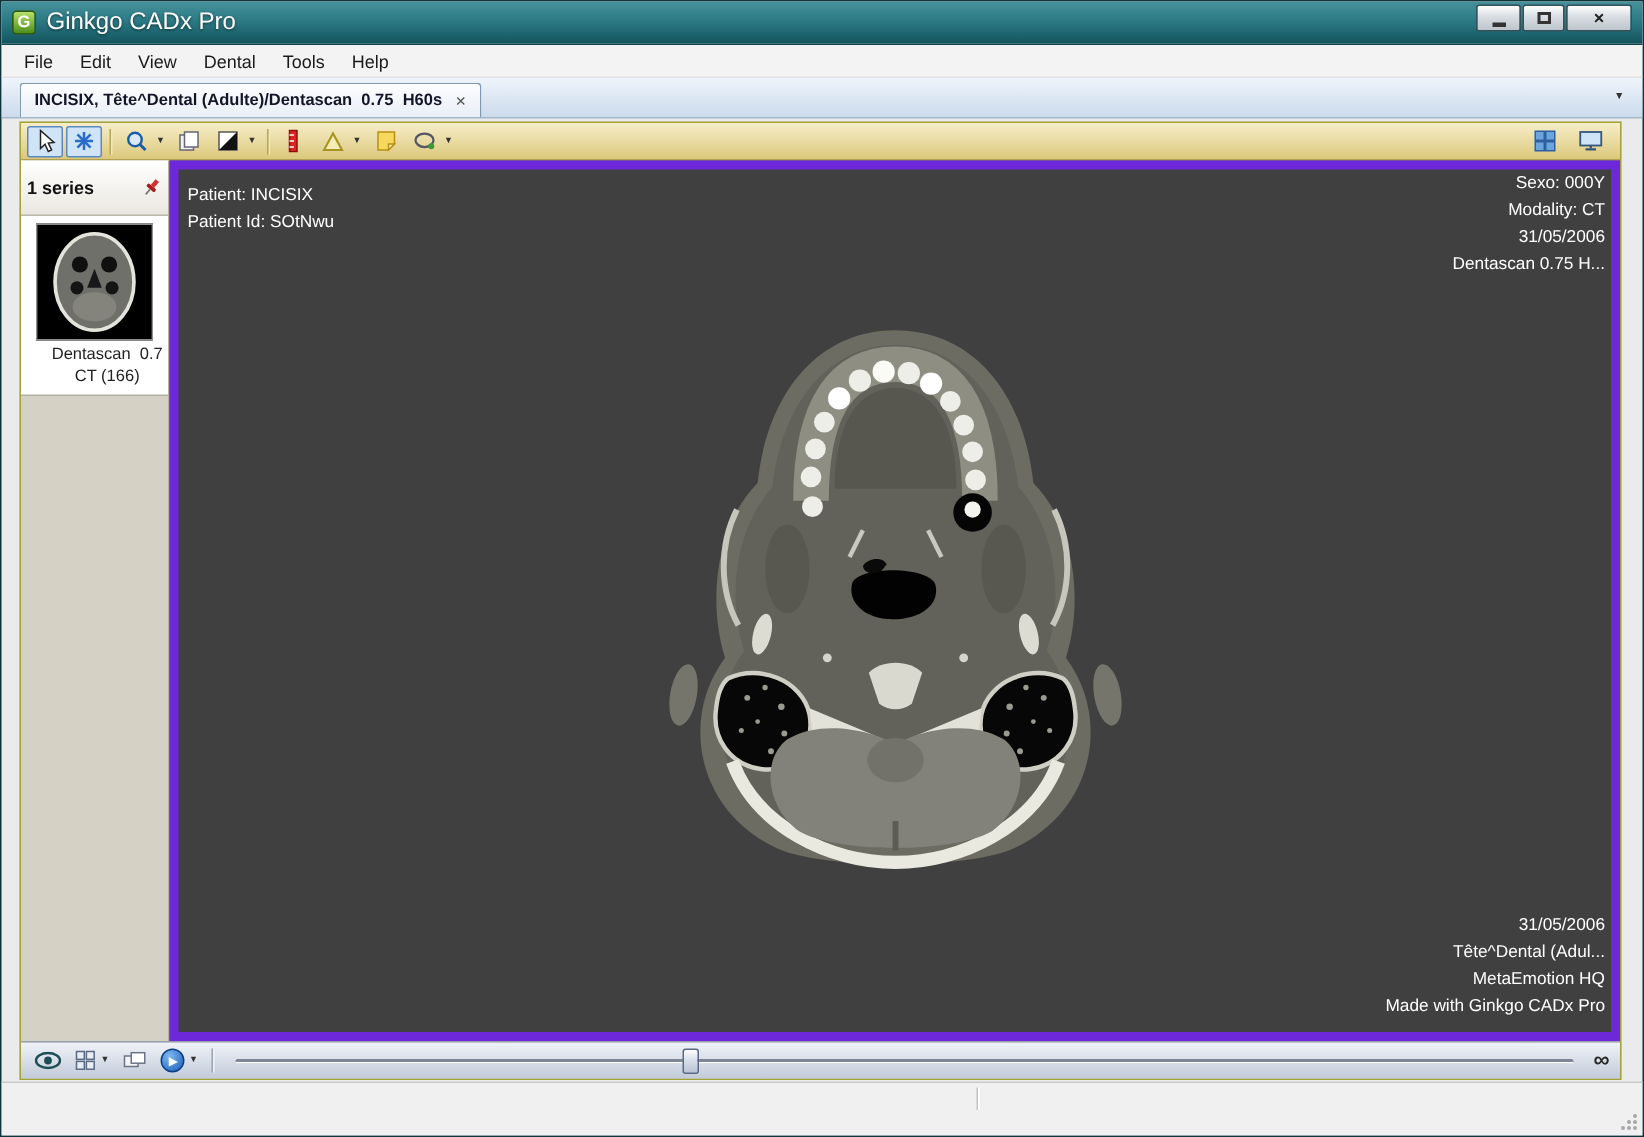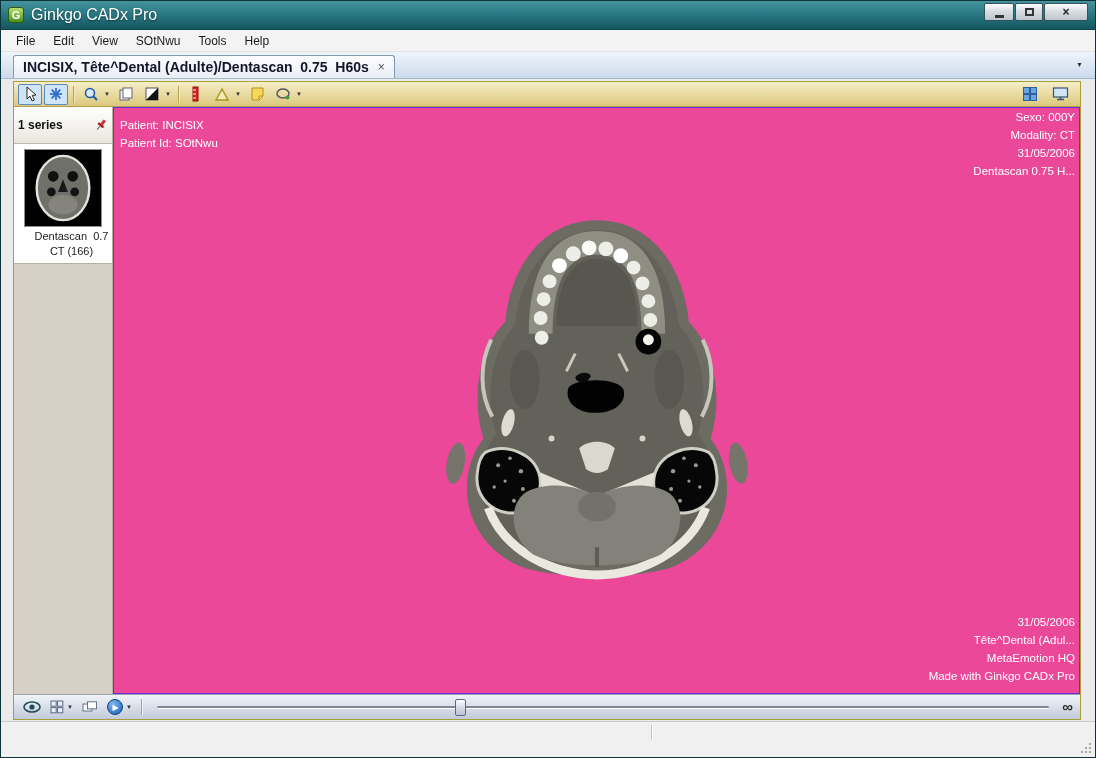--- a/index.html
+++ b/index.html
@@ -40,21 +40,21 @@
   .tabbar {
     height:27px; background:linear-gradient(#eef4fb, #ccdbec);
     border-bottom:1px solid #a4b8cc; position:relative;
     display:flex; align-items:flex-end; padding-left:12px;
   }
   .tab {
     height:23px; display:flex; align-items:center; padding:0 9px;
     background:linear-gradient(#fdfdfe, #e9eff7);
     border:1px solid #8399b1; border-bottom:none; border-radius:3px 3px 0 0;
   }
-  .tab-label { font-size:14px; font-weight:bold; color:#15152a; white-space:pre; }
+  .tab-label { font-size:11px; font-weight:bold; color:#15152a; white-space:pre; }
   .tab-close { margin-left:9px; font-size:12px; color:#555; line-height:10px; }
   .tab-list-btn {
     position:absolute; right:9px; top:8px; font-size:7px; color:#333;
     padding:1px 3px;
   }
   
   .workspace {
     position:absolute; left:12px; right:14px; top:80px; bottom:37px;
     border:1px solid #a2a238; background:#d5d1c5;
     display:flex; flex-direction:column;
@@ -85,21 +85,21 @@
   }
   .series-header-label { font-size:12px; font-weight:bold; color:#111; flex:1; }
   .series-card {
     background:#fff; text-align:center; padding:5px 0 6px;
     border-bottom:1px solid #b4b0a3;
   }
   .thumb { width:78px; height:78px; margin:0 auto; background:#000; border:1px solid #8e8e8e; }
   .series-label { font-size:11px; color:#222; margin-top:3px; white-space:pre;margin-left:17px; }
   
   .viewer {
-    flex:1; position:relative; background:#ec4899; border:1px solid #6d28d9; overflow:hidden;
+    flex:1; position:relative; background:#404040; border:6px solid #6d28d9; overflow:hidden;
   }
   .ct-wrap { position:absolute; inset:0; display:flex; align-items:center; justify-content:center; }
   .ov { position:absolute; color:#fff; font-size:11.5px; line-height:18px; }
   .ov.tl { left:6px; top:8px; }
   .ov.tr { right:4px; top:0; text-align:right; }
   .ov.bl { left:6px; bottom:8px; }
   .ov.br { right:4px; bottom:8px; text-align:right; }
   
   .bottombar {
     height:25px; flex:0 0 auto; display:flex; align-items:center; gap:5px;
@@ -157,21 +157,21 @@
           <span class="glyph-max"></span>
         </div>
       <div class="win-btn close">×</div>
     </div>
   </div>
 
   <div class="menubar">
     <span class="menu-item">File</span>
     <span class="menu-item">Edit</span>
     <span class="menu-item">View</span>
-    <span class="menu-item">SOtNwu</span>
+    <span class="menu-item">Dental</span>
     <span class="menu-item">Tools</span>
     <span class="menu-item">Help</span>
   </div>
 
   <div class="tabbar">
     <div class="tab">
       <span class="tab-label">INCISIX, Tête^Dental (Adulte)/Dentascan  0.75  H60s</span>
       <span class="tab-close">×</span>
     </div>
     <span class="tab-list-btn">▼</span>

